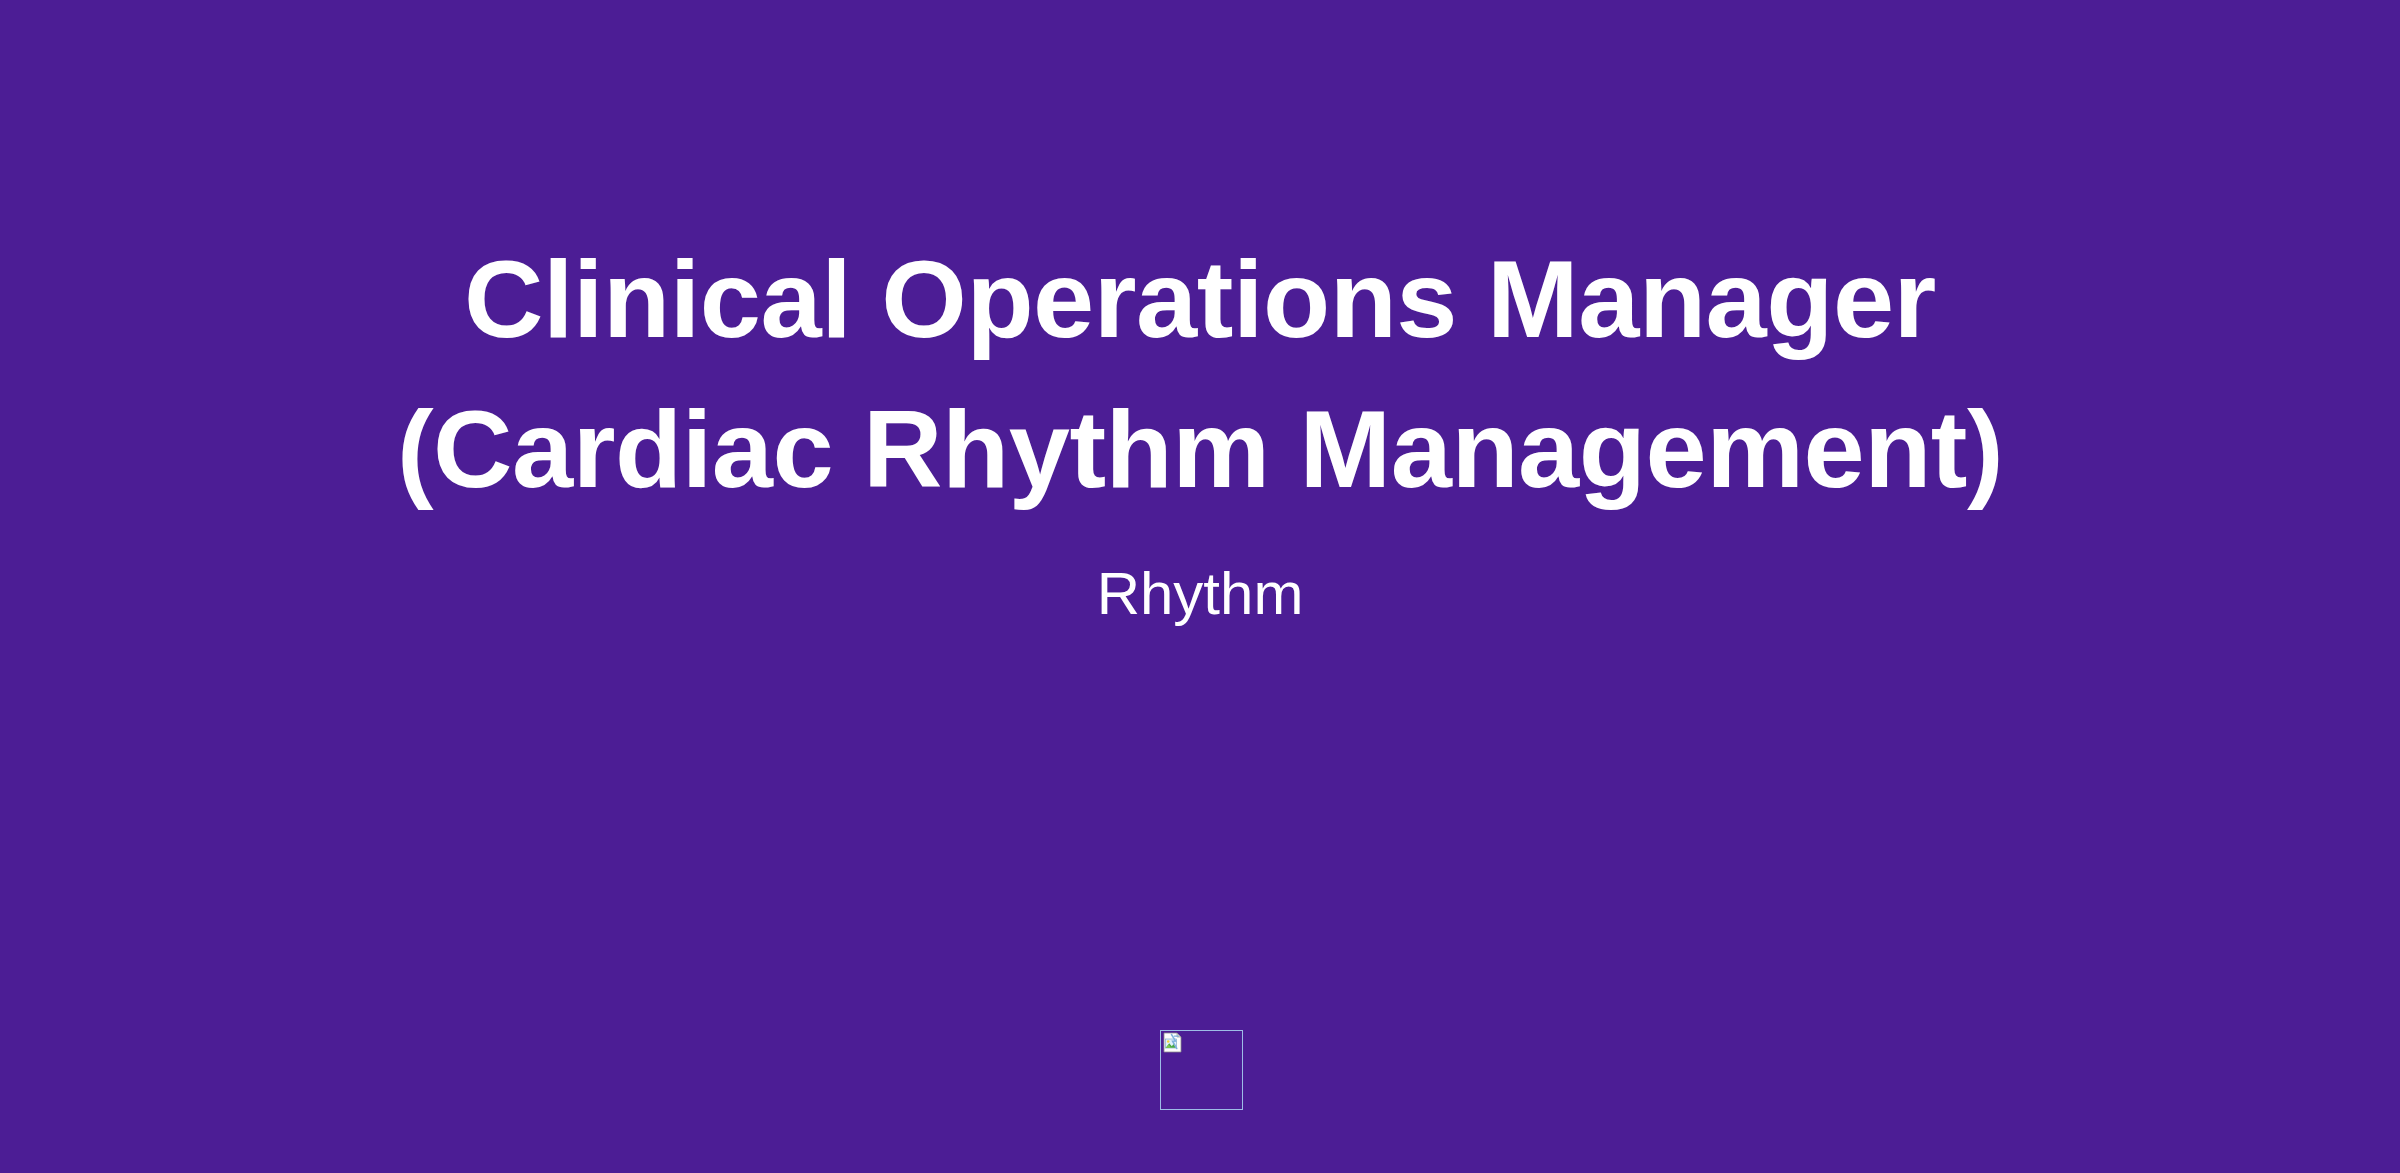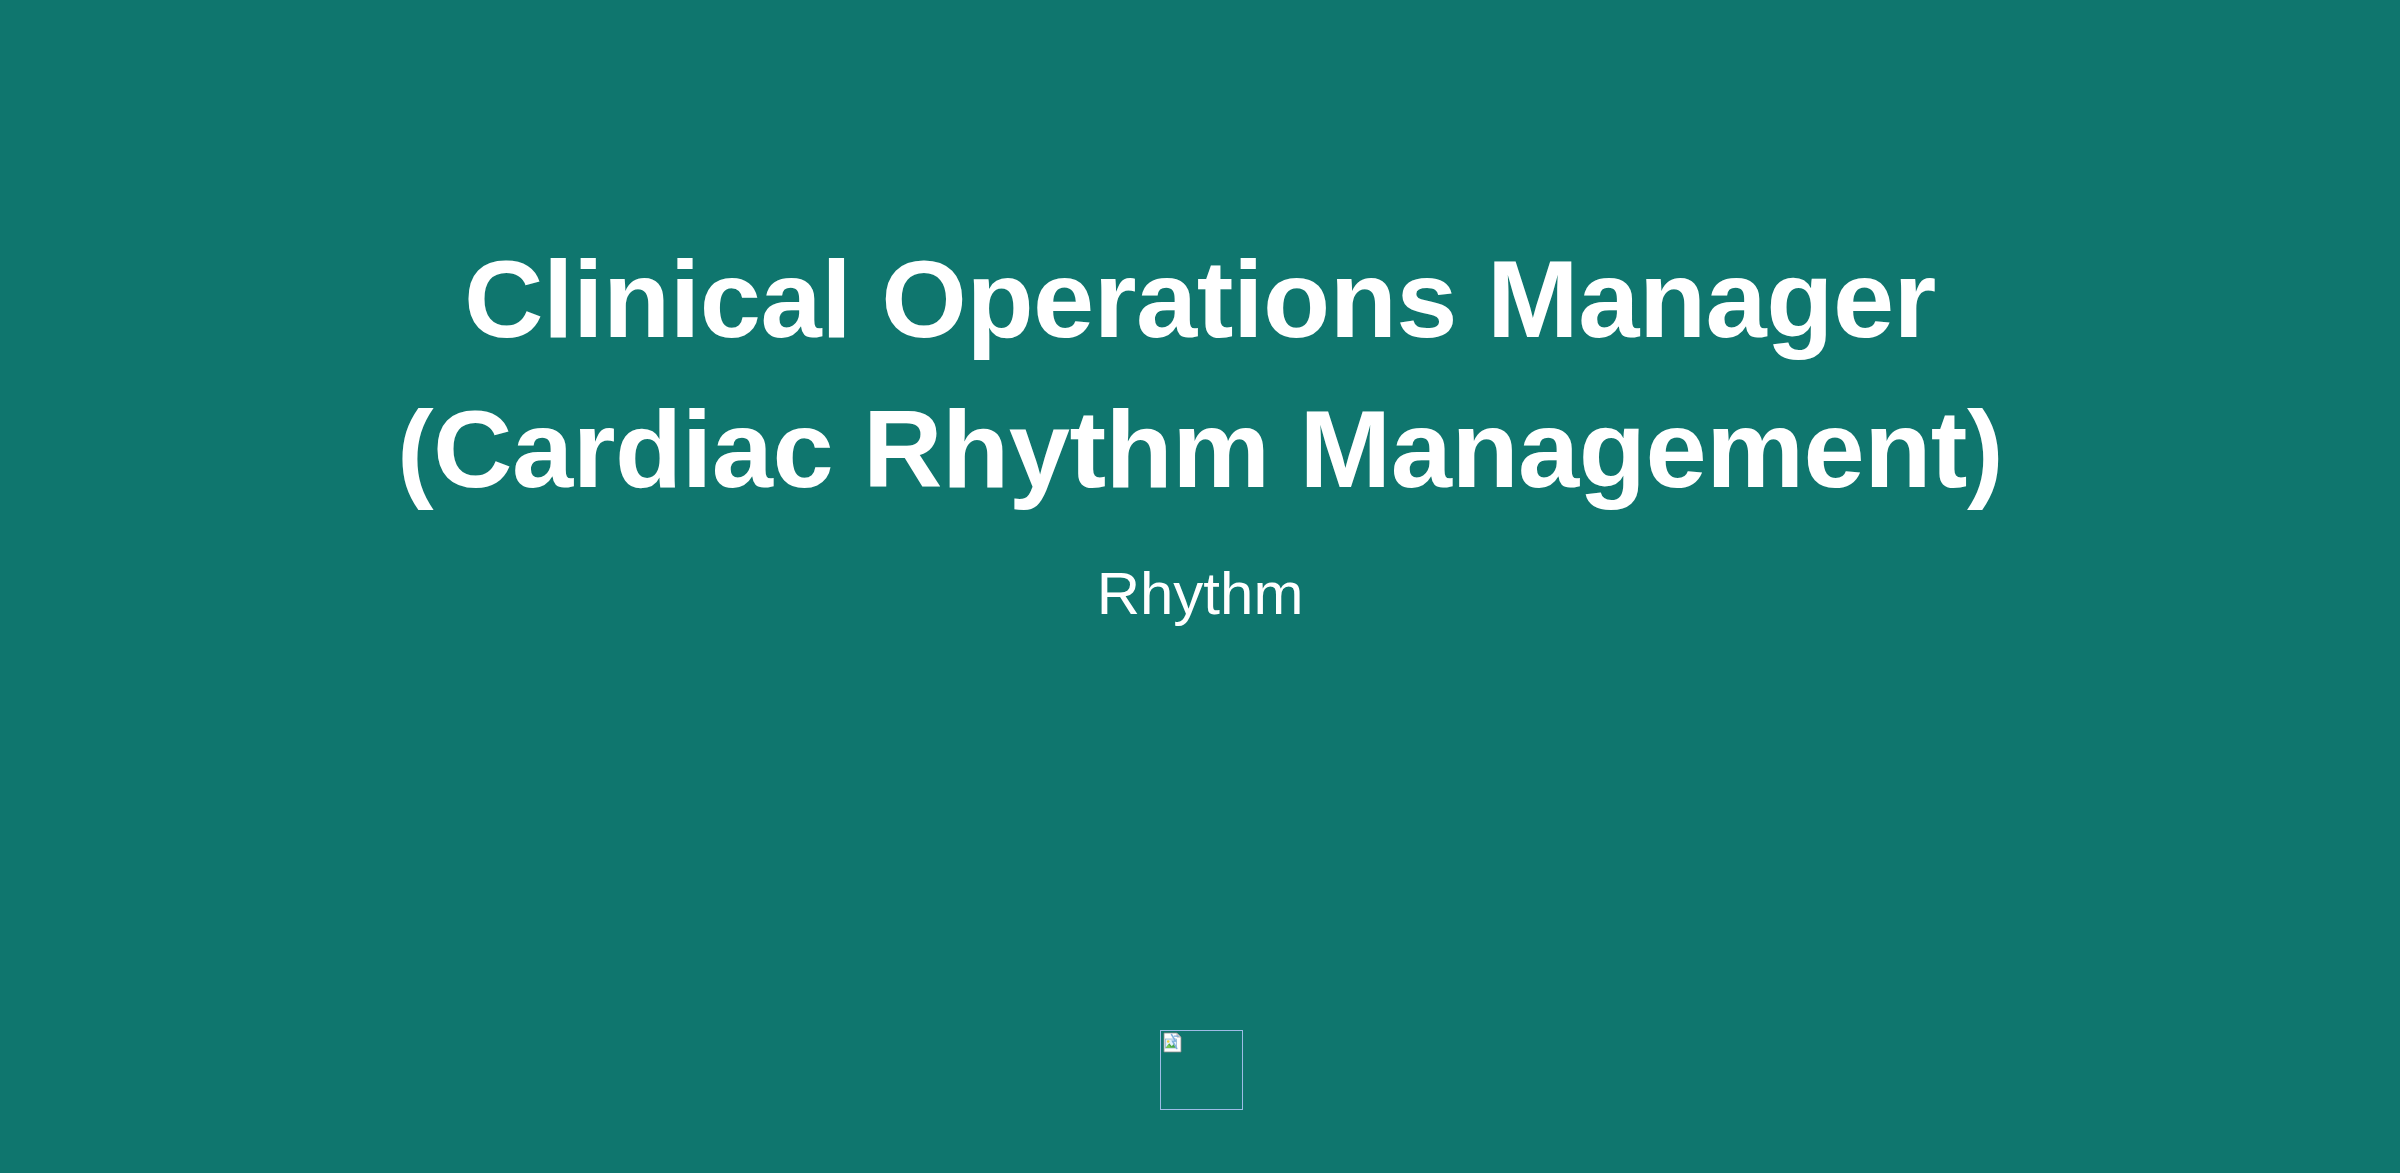--- a/index.html
+++ b/index.html
@@ -13,21 +13,21 @@
     height: 1173px;
     overflow: hidden;
     font-family: "Liberation Sans", "DejaVu Sans", sans-serif;
     background: #1a66c8;
   }
 
   .slide {
     position: relative;
     width: 2400px;
     height: 1173px;
-    background: #0f766e;
+    background: #4c1d95;
     box-sizing: border-box;
     overflow: hidden;
   }
 
   
   .hero {
     position: absolute;
     left: 0;
     top: 0;
     width: 2400px;

